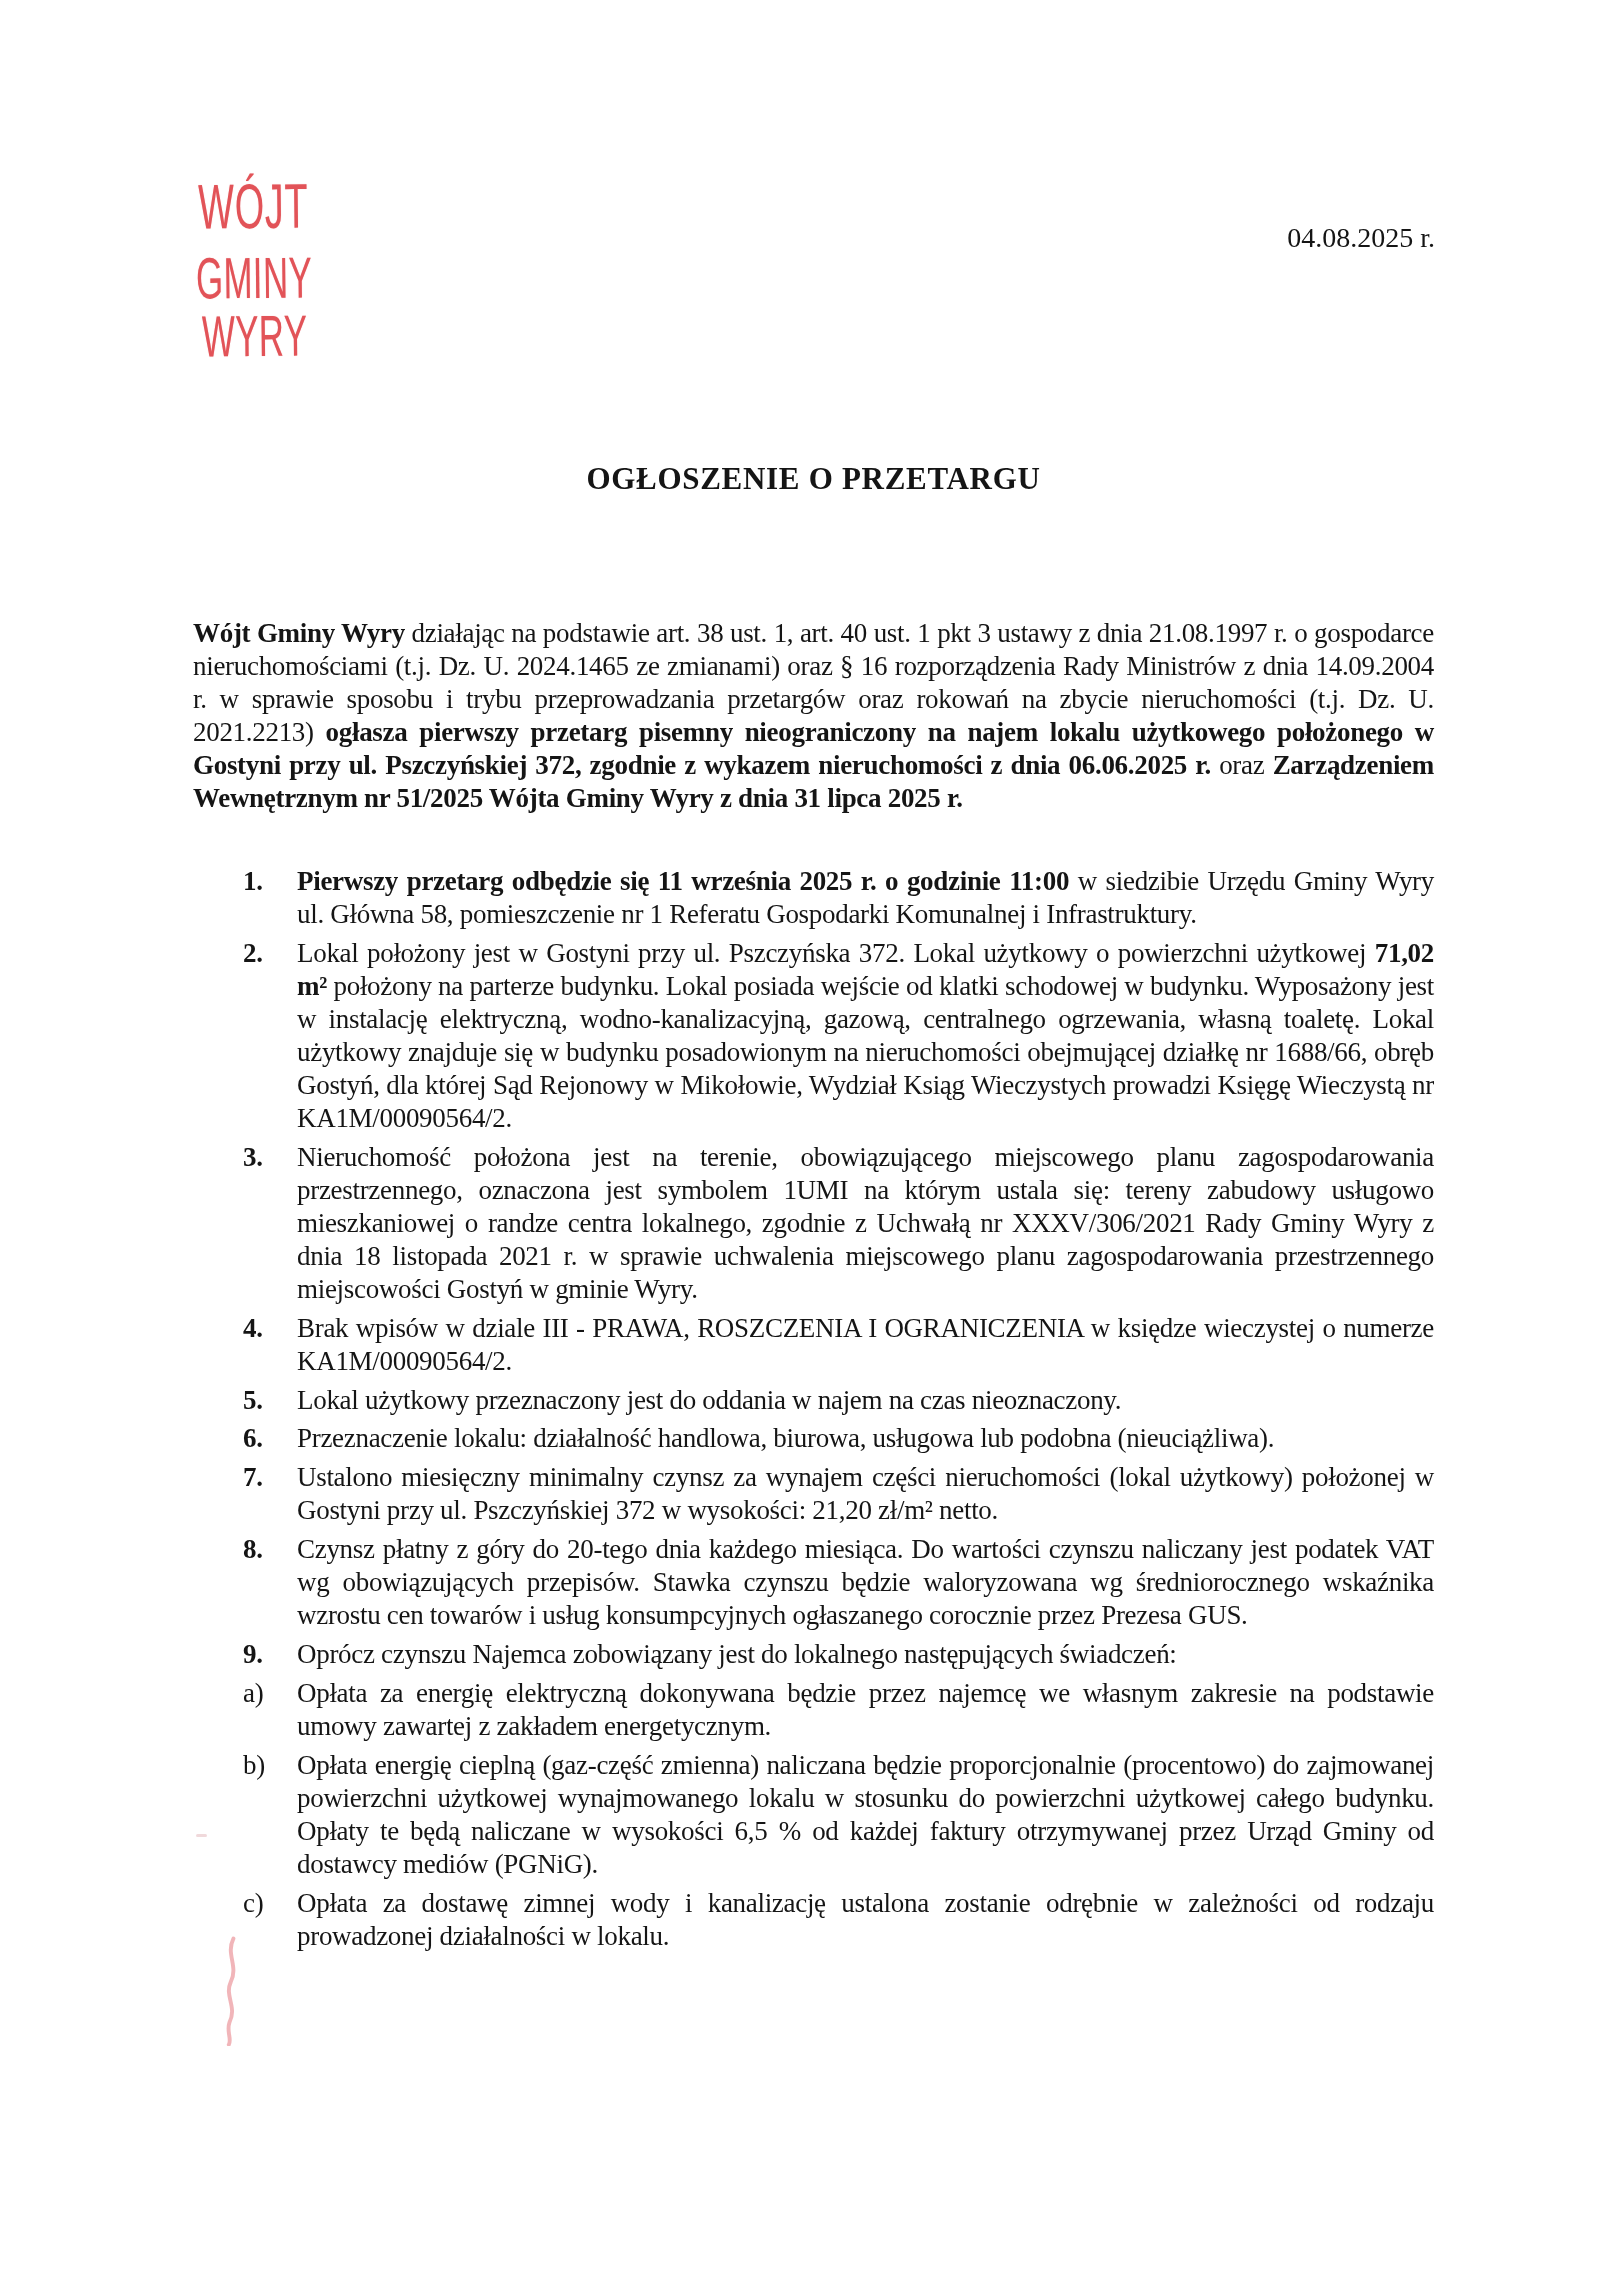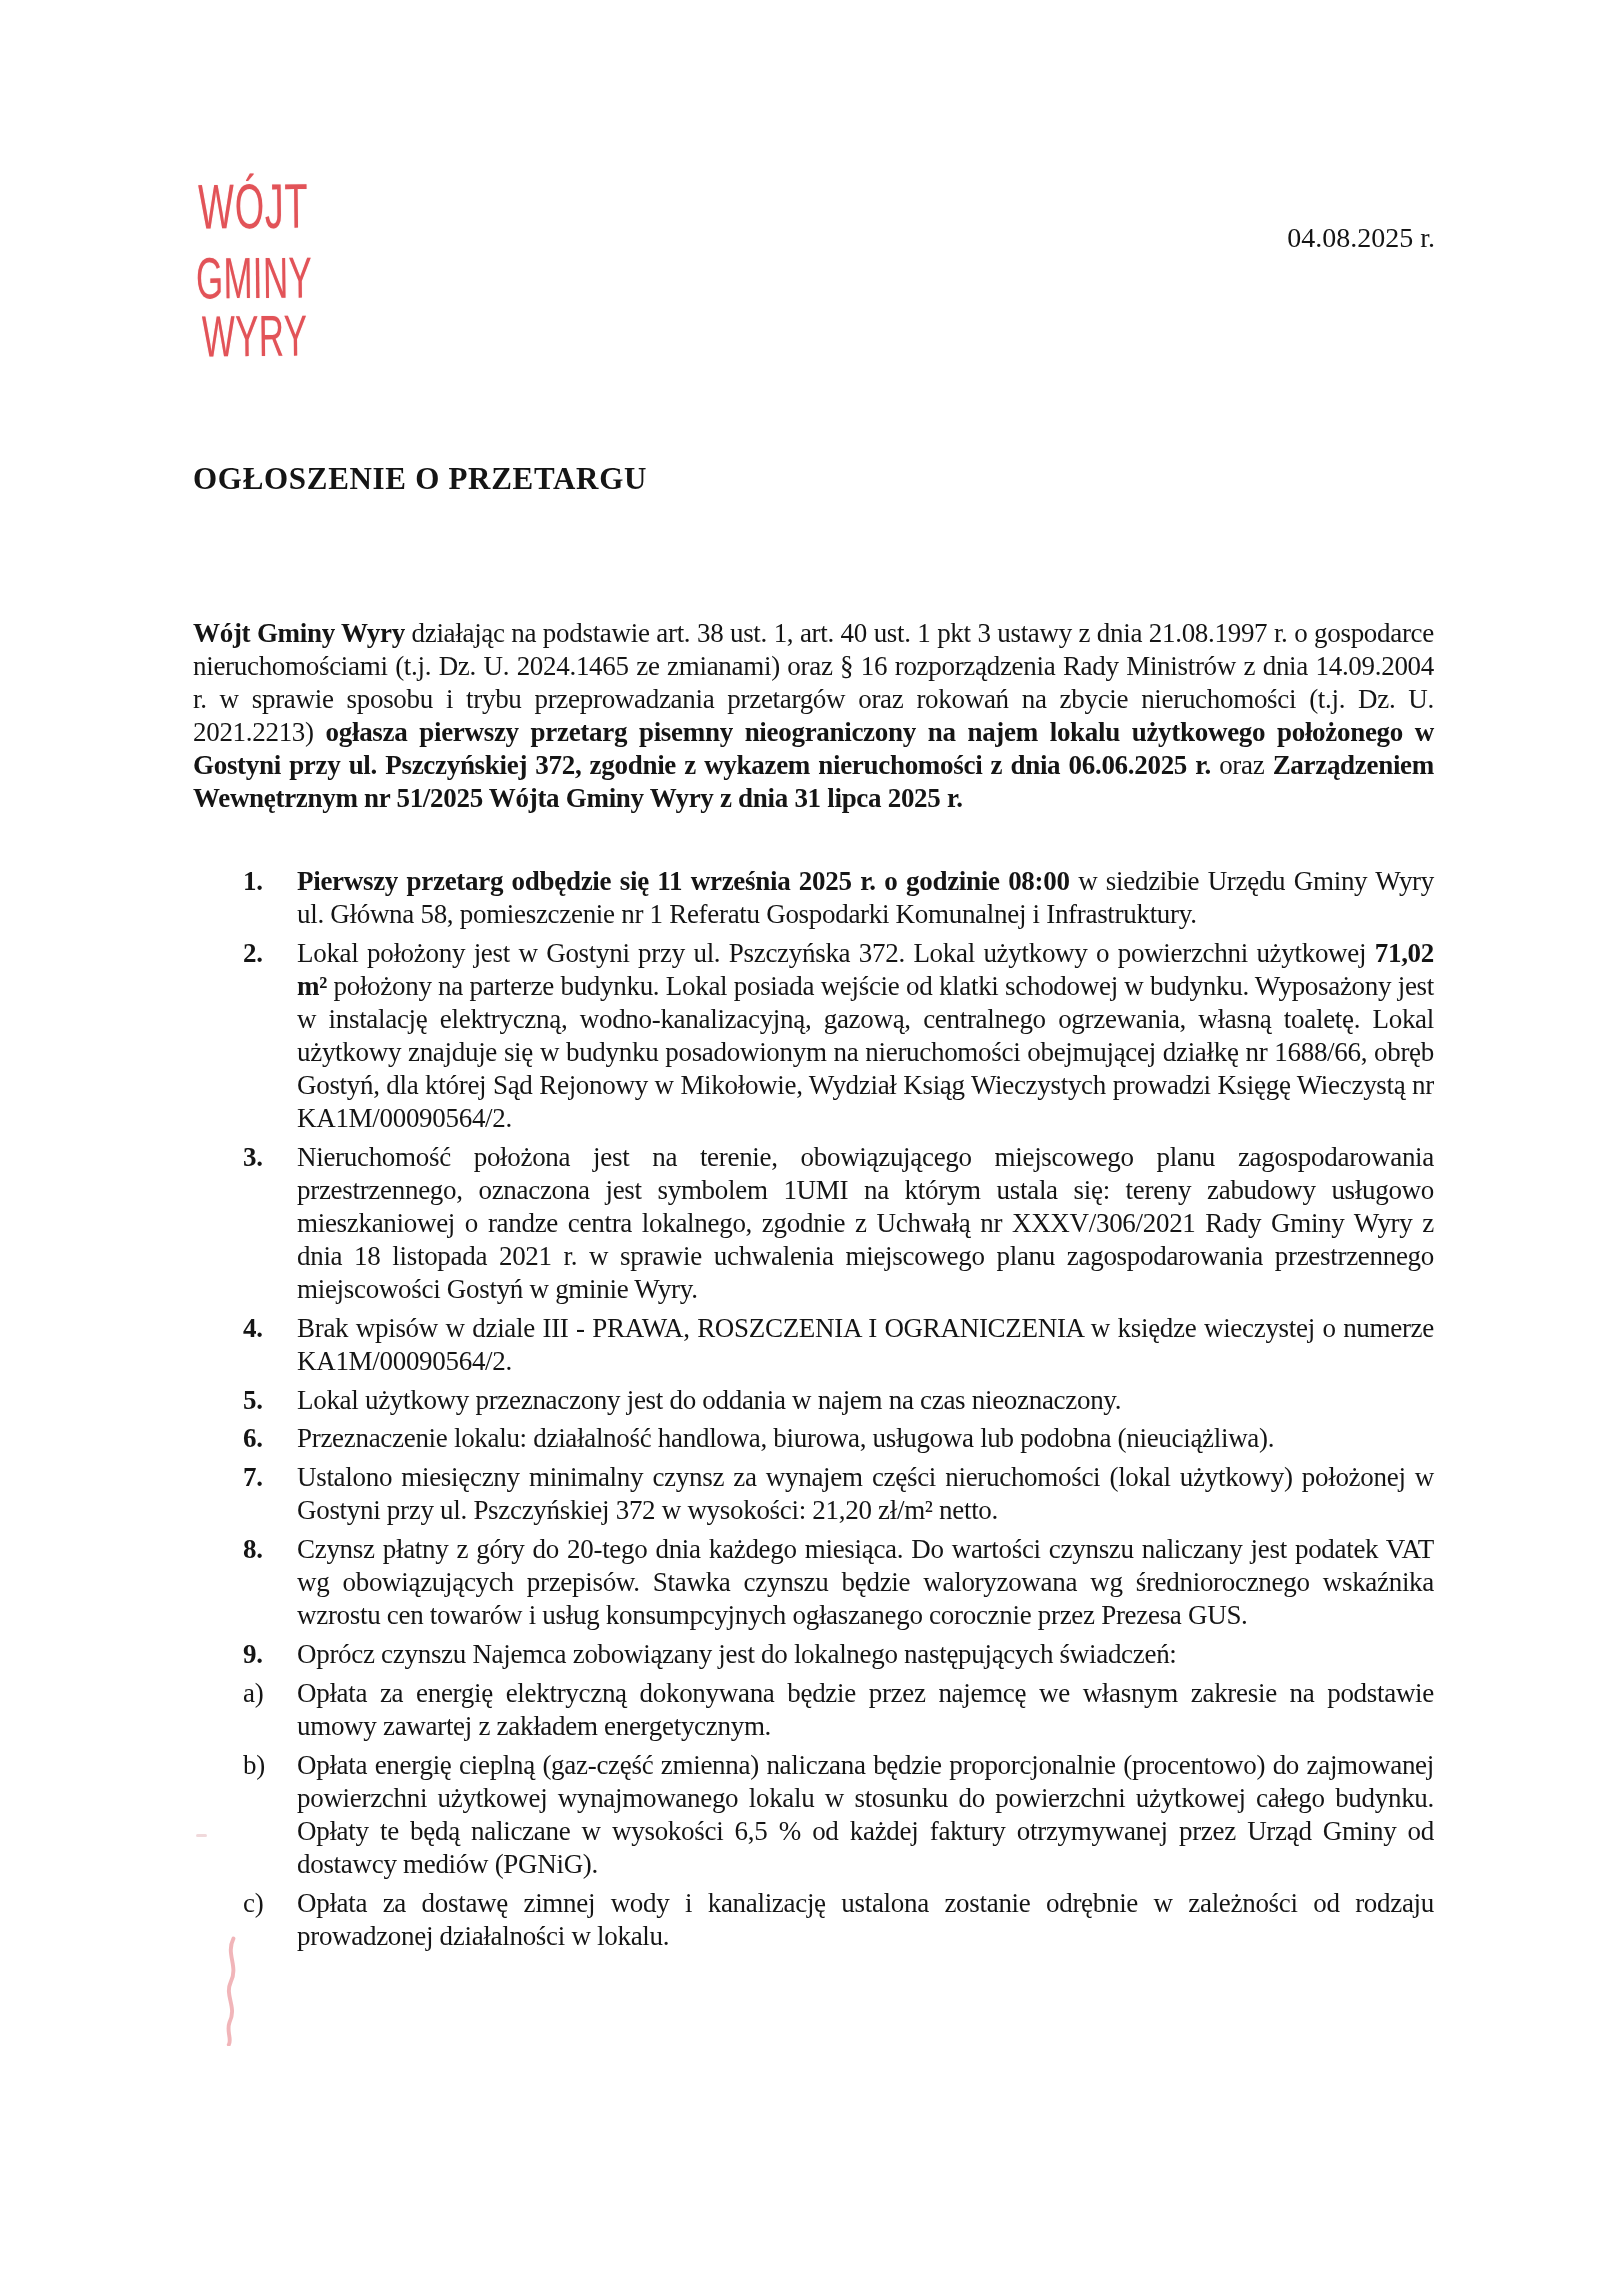--- a/index.html
+++ b/index.html
@@ -16,21 +16,21 @@
     font-family:"Liberation Sans","DejaVu Sans",sans-serif;
     transform:rotate(-0.6deg);opacity:.93;
     text-shadow:0 0 1.3px rgba(224,71,76,.35);
   }
   .stamp .l1{display:block;font-size:63px;line-height:1;transform:scaleX(.60);letter-spacing:1.3px;}
   .stamp .l2{display:block;font-size:58px;line-height:1;margin-top:10.5px;transform:scaleX(.60);letter-spacing:0.7px;}
 
   .date{position:absolute;top:224px;right:188px;font-size:28px;line-height:1;}
 
   .content{position:absolute;left:193px;right:189px;top:0;}
-  .title{margin-top:461px;font-weight:700;font-size:31px;letter-spacing:0.7px;}
+  .title{margin-top:461px;text-align:center;font-weight:700;font-size:31px;letter-spacing:0.7px;}
 
   .bodytext{font-size:27px;line-height:33px;letter-spacing:-0.3px;}
   .intro{margin-top:120px;text-align:justify;}
   .list{margin-top:50px;}
   .li{display:flex;margin-bottom:5.9px;}
   .marker{flex:none;width:54px;margin-left:50px;}
   .li-text{flex:1 1 auto;text-align:justify;}
   .b{font-weight:700;}
 
   
@@ -48,21 +48,21 @@
   </div>
 
   <div class="date">04.08.2025 r.</div>
 
   <div class="content">
     <div class="title">OGŁOSZENIE O PRZETARGU</div>
     <p class="intro bodytext"><span class="b">Wójt Gminy Wyry</span><span> działając na podstawie art. 38 ust. 1, art. 40 ust. 1 pkt 3 ustawy z dnia 21.08.1997 r. o gospodarce nieruchomościami (t.j. Dz. U. 2024.1465 ze zmianami) oraz § 16 rozporządzenia Rady Ministrów z dnia 14.09.2004 r. w sprawie sposobu i trybu przeprowadzania przetargów oraz rokowań na zbycie nieruchomości (t.j. Dz. U. 2021.2213) </span><span class="b">ogłasza pierwszy przetarg pisemny nieograniczony na najem lokalu użytkowego położonego w Gostyni przy ul. Pszczyńskiej 372, zgodnie z wykazem nieruchomości z dnia 06.06.2025 r.</span><span> oraz </span><span class="b">Zarządzeniem Wewnętrznym nr 51/2025 Wójta Gminy Wyry z dnia 31 lipca 2025 r.</span></p>
     <div class="list bodytext">
         <div class="li">
           <span class="marker b">1.</span>
-          <span class="li-text"><span class="b">Pierwszy przetarg odbędzie się 11 września 2025 r. o godzinie 08:00</span><span> w siedzibie Urzędu Gminy Wyry ul. Główna 58, pomieszczenie nr 1 Referatu Gospodarki Komunalnej i Infrastruktury.</span></span>
+          <span class="li-text"><span class="b">Pierwszy przetarg odbędzie się 11 września 2025 r. o godzinie 11:00</span><span> w siedzibie Urzędu Gminy Wyry ul. Główna 58, pomieszczenie nr 1 Referatu Gospodarki Komunalnej i Infrastruktury.</span></span>
         </div>
         <div class="li">
           <span class="marker b">2.</span>
           <span class="li-text"><span>Lokal położony jest w Gostyni przy ul. Pszczyńska 372. Lokal użytkowy o powierzchni użytkowej </span><span class="b">71,02 m²</span><span> położony na parterze budynku. Lokal posiada wejście od klatki schodowej w budynku. Wyposażony jest w instalację elektryczną, wodno-kanalizacyjną, gazową, centralnego ogrzewania, własną toaletę. Lokal użytkowy znajduje się w budynku posadowionym na nieruchomości obejmującej działkę nr 1688/66, obręb Gostyń, dla której Sąd Rejonowy w Mikołowie, Wydział Ksiąg Wieczystych prowadzi Księgę Wieczystą nr KA1M/00090564/2.</span></span>
         </div>
         <div class="li">
           <span class="marker b">3.</span>
           <span class="li-text"><span>Nieruchomość położona jest na terenie, obowiązującego miejscowego planu zagospodarowania przestrzennego, oznaczona jest symbolem 1UMI na którym ustala się: tereny zabudowy usługowo mieszkaniowej o randze centra lokalnego, zgodnie z Uchwałą nr XXXV/306/2021 Rady Gminy Wyry z dnia 18 listopada 2021 r. w sprawie uchwalenia miejscowego planu zagospodarowania przestrzennego miejscowości Gostyń w gminie Wyry.</span></span>
         </div>
         <div class="li">

